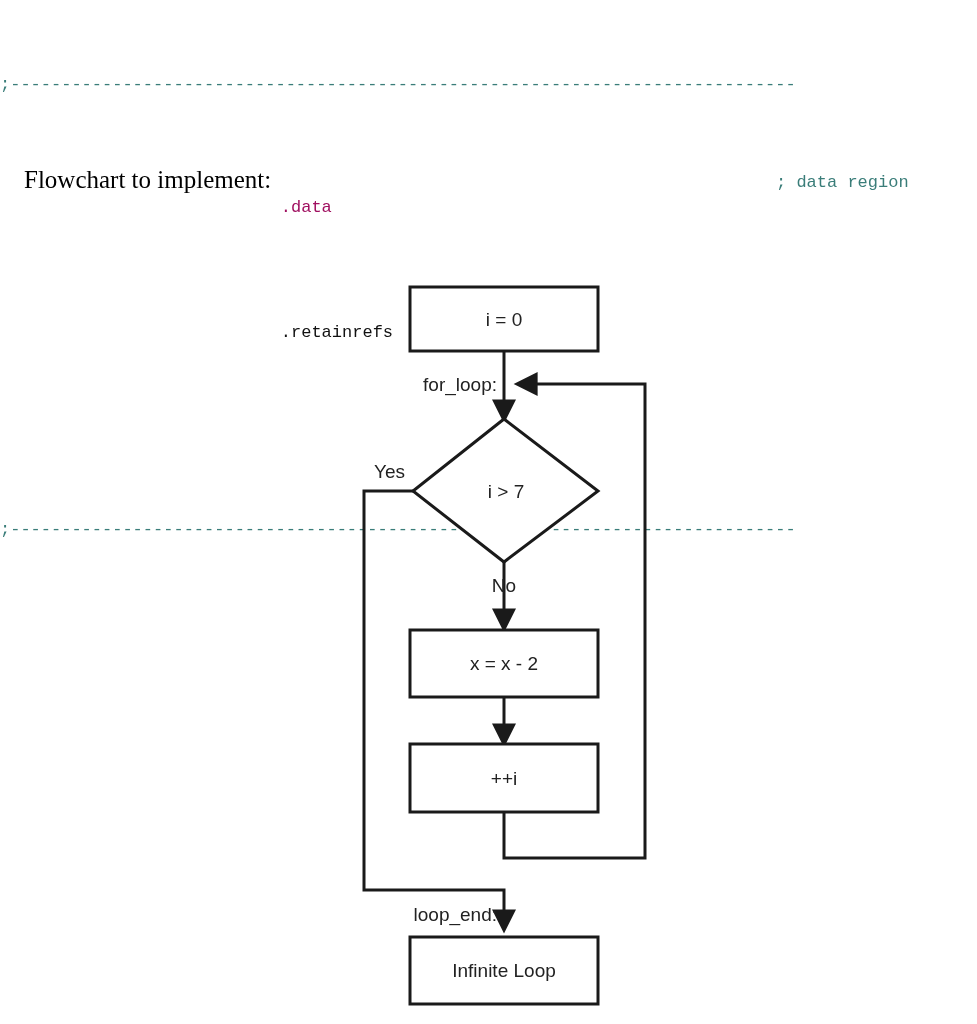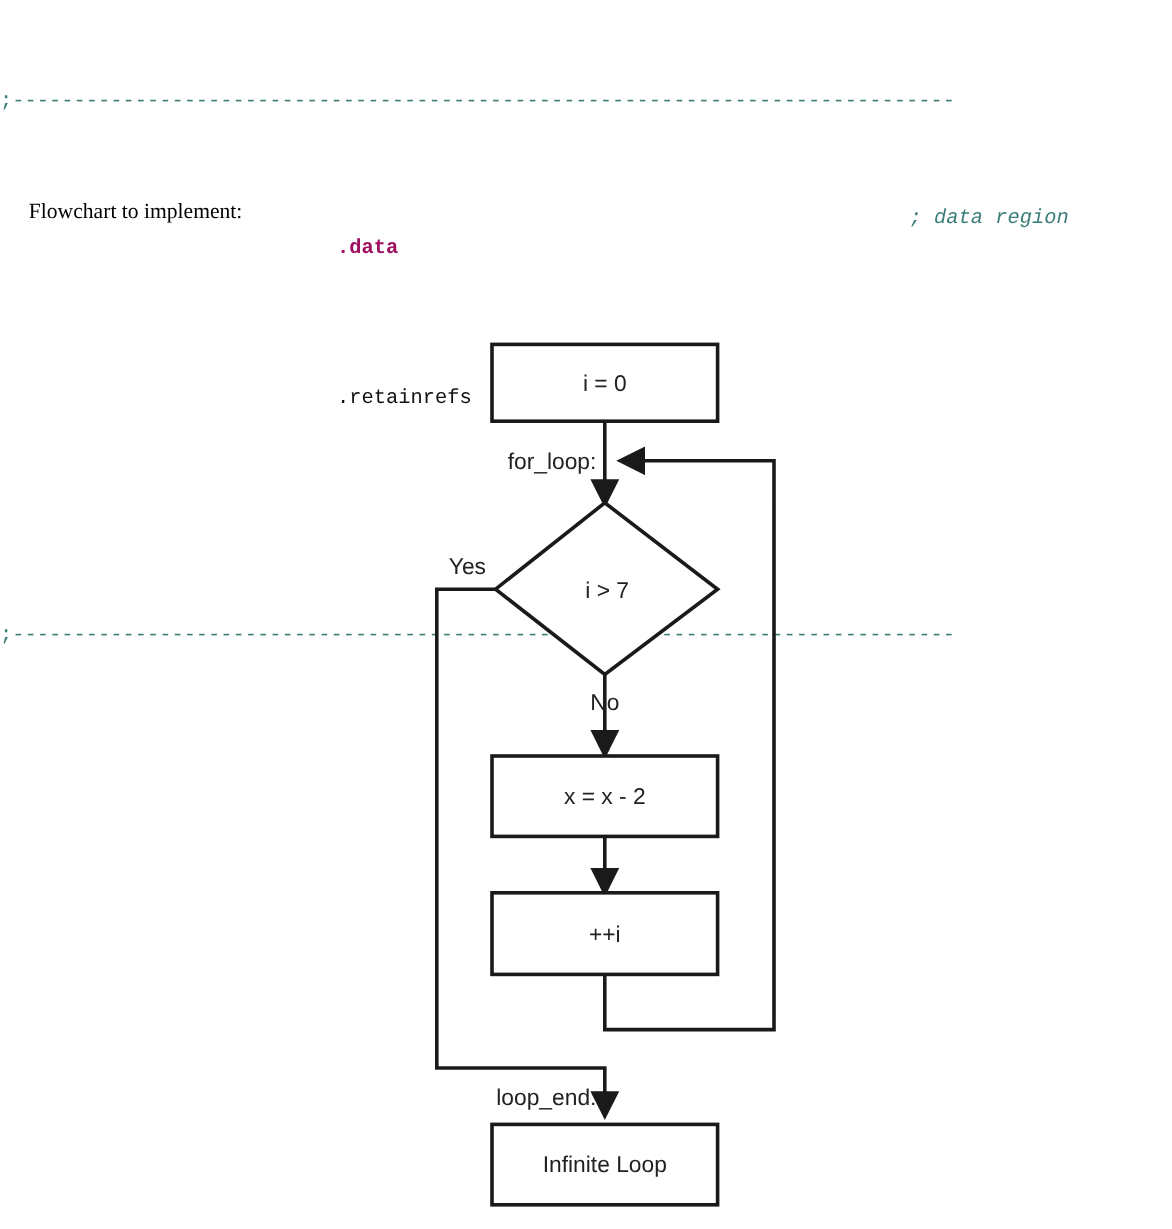--- a/index.html
+++ b/index.html
@@ -34,51 +34,50 @@
     white-space: pre;
   }
   .rule-line {
     color: #3a7d79;
     letter-spacing: 0px;
     height: 20px;
     line-height: 20px;
   }
   .tok-directive {
     color: #a01060;
-    font-weight: bold;
+    font-weight: normal;
   }
   .tok-directive-plain {
     color: #111111;
   }
   .tok-label {
     color: #7a1045;
     font-weight: bold;
   }
   .tok-comment {
     color: #3a7d79;
   }
   .tok-num {
     color: #111111;
   }
   .indent-dir { display: inline-block; width: 240px; }
   .indent-lbl { display: inline-block; width: 168px; }
   .comment-right {
     position: absolute;
-    left: 758px;
+    left: 776px;
     top: 0;
-    font-style: italic;
   }
 
   
   .caption {
     position: absolute;
     left: 24px;
     top: 166px;
     font-family: "Liberation Serif", "DejaVu Serif", serif;
-    font-size: 18px;
+    font-size: 25px;
     color: #000000;
   }
 
   
   .flowchart {
     position: absolute;
     left: 0;
     top: 255px;
     width: 797px;
     height: 769px;

